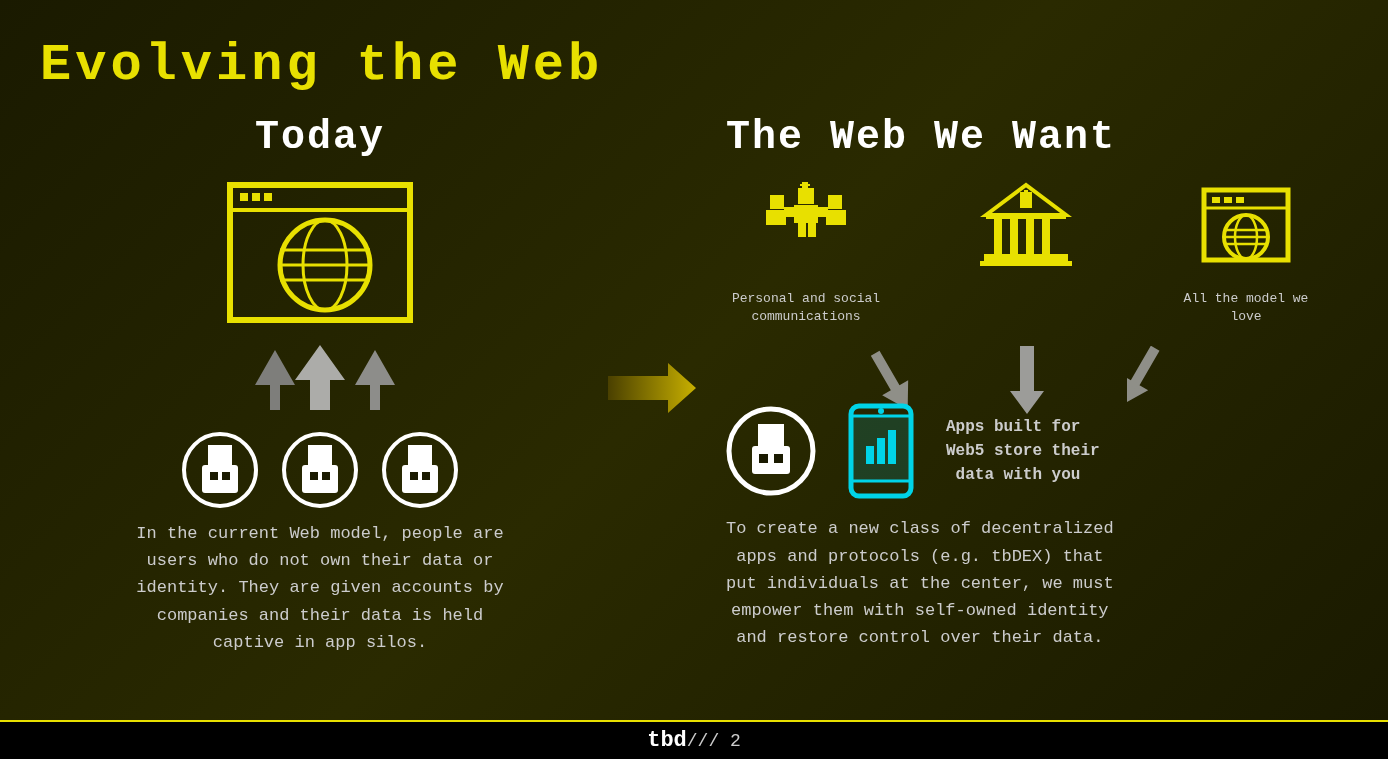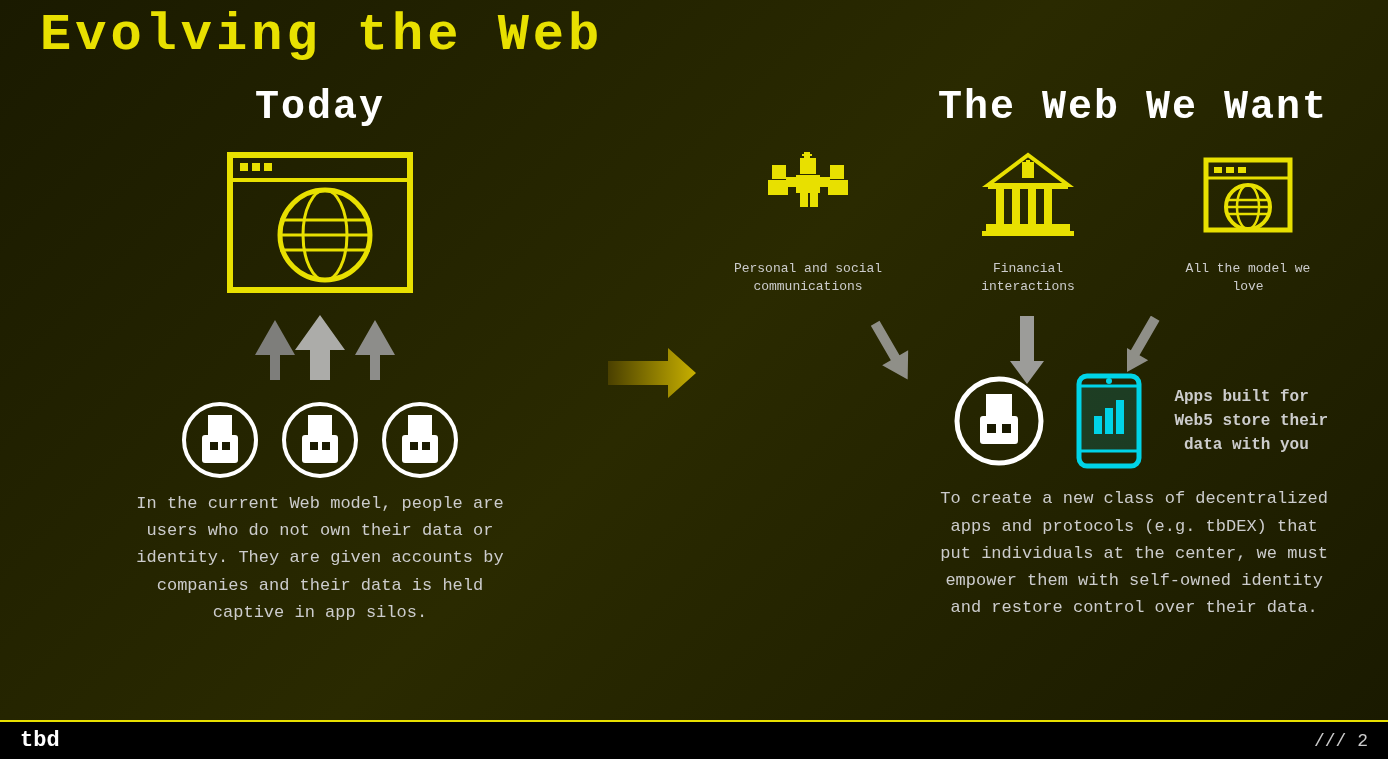--- a/index.html
+++ b/index.html
@@ -13,21 +13,21 @@
       overflow: hidden;
       position: relative;
     }
 
     .main-container {
       width: 1388px;
       height: 720px;
       background: linear-gradient(135deg, #1a1a00 0%, #2a2a00 50%, #1a1a00 100%);
       display: flex;
       flex-direction: column;
-      padding: 6px 40px 20px 40px;
+      padding: 36px 40px 20px 40px;
       position: relative;
     }
 
     .title {
       font-size: 52px;
       font-weight: bold;
       color: #e8e000;
       letter-spacing: 4px;
       margin-bottom: 20px;
       font-family: 'Courier New', Courier, monospace;
@@ -86,21 +86,21 @@
       align-items: center;
       justify-content: center;
       margin-top: -40px;
     }
 
     
     .right-side {
       flex: 1;
       display: flex;
       flex-direction: column;
-      align-items: flex-end;
+      align-items: flex-start;
       padding: 0 20px;
     }
 
     .section-header-web {
       font-size: 40px;
       font-weight: bold;
       color: #ffffff;
       letter-spacing: 2px;
       margin-bottom: 20px;
       font-family: 'Courier New', Courier, monospace;
@@ -156,21 +156,21 @@
     }
 
     
     .footer {
       width: 1388px;
       height: 39px;
       background: #000000;
       border-top: 2px solid #e8e000;
       display: flex;
       align-items: center;
-      justify-content: space-between;
+      justify-content: center;
       padding: 0 20px;
       position: absolute;
       bottom: 0;
       left: 0;
     }
 
     .footer-logo {
       font-size: 22px;
       font-weight: bold;
       color: #ffffff;
@@ -315,22 +315,20 @@
             <rect x="50" y="39" width="8" height="35" fill="#e8e000"></rect>
             <rect x="66" y="39" width="8" height="35" fill="#e8e000"></rect>
 
             <rect x="8" y="74" width="84" height="7" fill="#e8e000"></rect>
             <rect x="4" y="81" width="92" height="5" fill="#e8e000"></rect>
 
             <rect x="44" y="12" width="12" height="16" fill="#e8e000"></rect>
             <rect x="48" y="10" width="4" height="3" fill="#e8e000"></rect>
             <rect x="48" y="25" width="4" height="3" fill="#e8e000"></rect>
           </svg>
-          <div class="icon-label">Financial
-  interactions</div>
         </div>
 
         <div class="icon-column">
           <svg width="100" height="100" viewBox="0 0 100 100">
 
             <rect x="8" y="10" width="84" height="70" fill="none" stroke="#e8e000" stroke-width="5"></rect>
             <rect x="8" y="10" width="84" height="18" fill="none" stroke="#e8e000" stroke-width="3"></rect>
 
             <rect x="16" y="17" width="8" height="6" fill="#e8e000"></rect>
             <rect x="28" y="17" width="8" height="6" fill="#e8e000"></rect>

